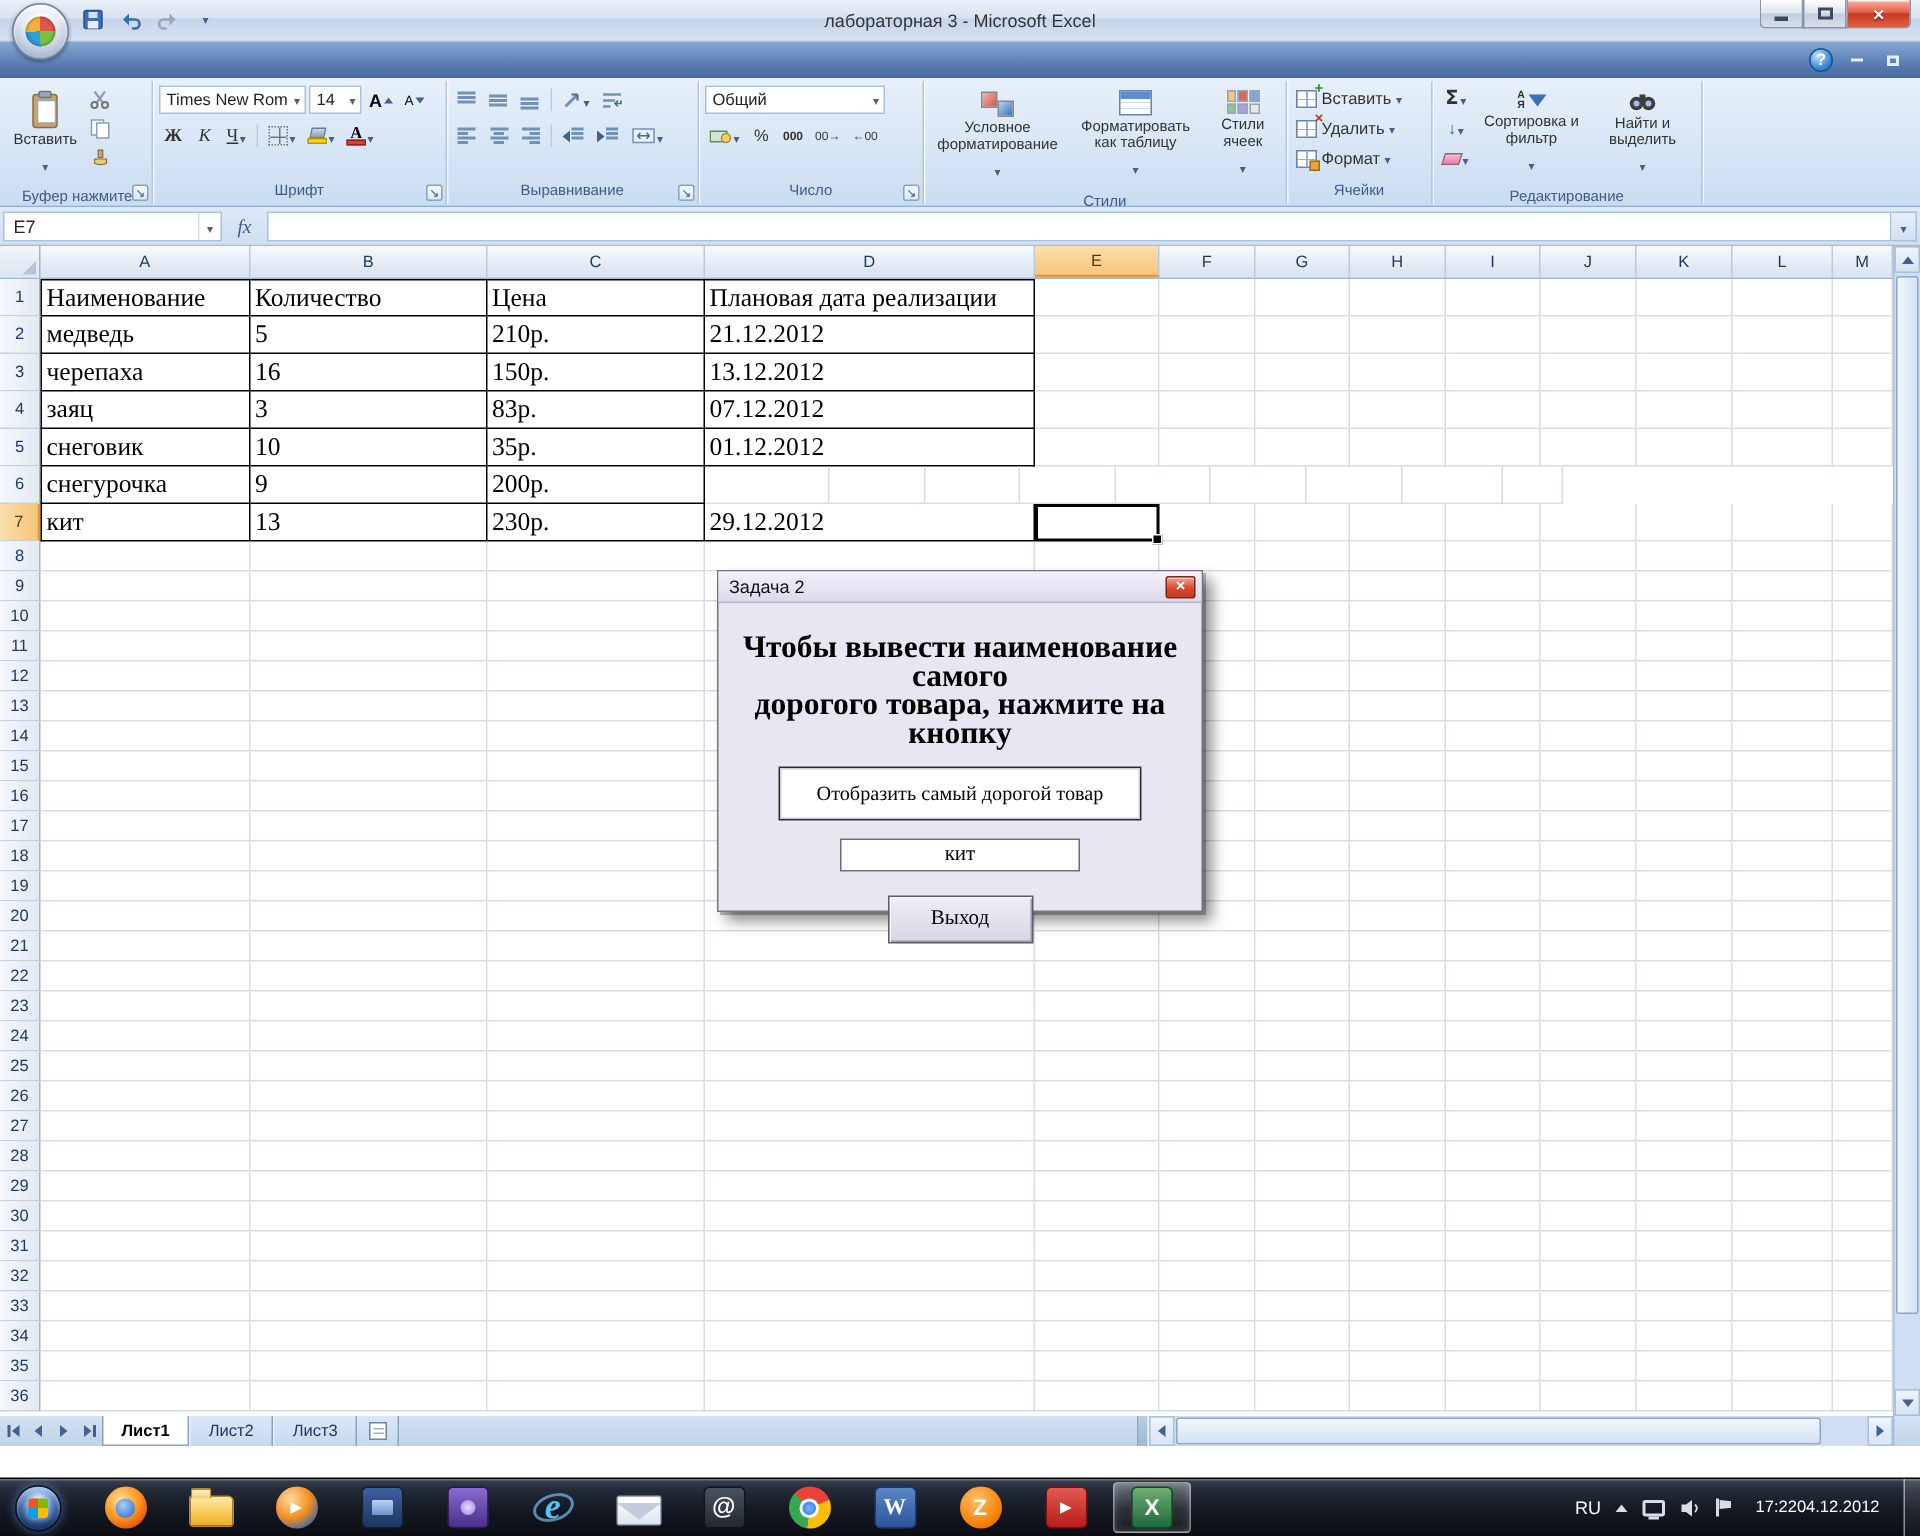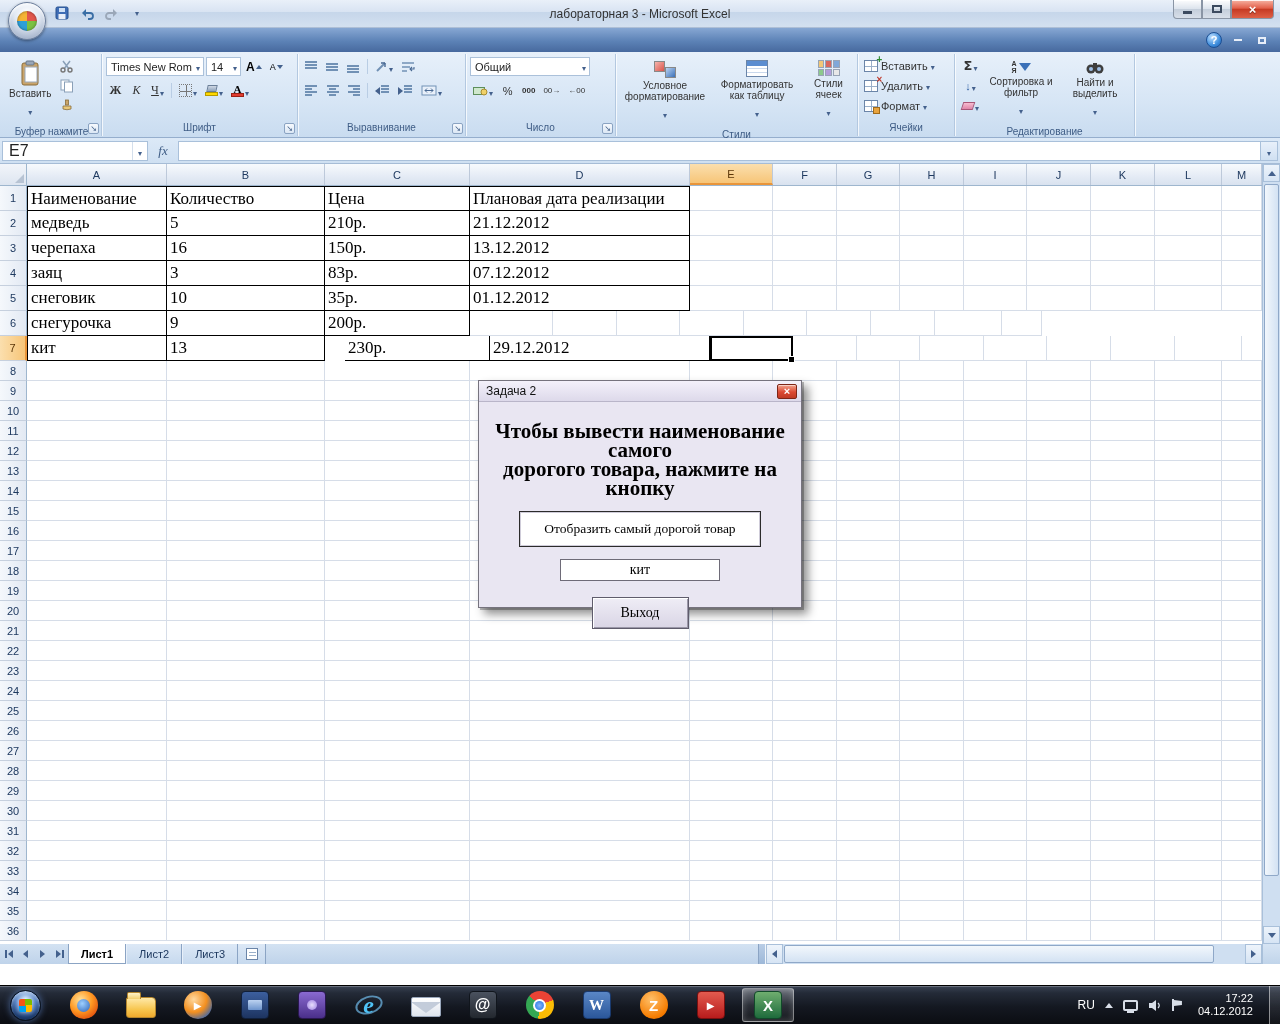--- a/index.html
+++ b/index.html
@@ -95,21 +95,21 @@
 .ico-sigma{font-size:13px;font-weight:bold;color:#333;font-family:"DejaVu Sans",sans-serif}
 .ico-filldown{color:#2e5fa3;font-weight:bold;font-size:11px}
 .ico-eraser{width:12px;height:8px;background:linear-gradient(#f7bcd0,#e085a8);border:1px solid #a85577;transform:skewX(-18deg)}
 .ico-sort{display:flex;align-items:center;gap:2px}
 .az{font-size:7px;line-height:7px;color:#333;font-weight:bold;text-align:center}
 .funnel{width:0;height:0;border-left:6px solid transparent;border-right:6px solid transparent;border-top:8px solid #3a70b8}
 .bigbtn.wide{justify-content:flex-start}
 
 
 .formulabar{position:absolute;top:138px;left:0;right:0;height:26px;background:linear-gradient(#dce9f7,#cfe0f2);border-bottom:1px solid #a6bcd6;display:flex;align-items:center;padding:0 2px}
-.namebox{width:146px;height:20px;background:#fff;border:1px solid #a9c0da;display:flex;align-items:center;font-size:16px;padding-left:6px;color:#222}
+.namebox{width:146px;height:20px;background:#fff;border:1px solid #a9c0da;display:flex;align-items:center;font-size:12px;padding-left:6px;color:#222}
 .nb-caret{margin-left:auto;width:15px;height:100%;border-left:1px solid #d4dfec;display:flex;align-items:center;justify-content:center}
 .fx{width:30px;text-align:center;font-family:"Liberation Serif",serif;font-style:italic;font-size:13px;color:#3e5c85}
 .fb-input{flex:1;height:20px;background:#fff;border:1px solid #a9c0da}
 .fb-expand{width:17px;height:20px;display:flex;align-items:center;justify-content:center;background:linear-gradient(#e8f0fa,#d0e0f2);border:1px solid #a9c0da;border-left:none}
 
 
 .chrow{position:absolute;top:164px;left:0;height:22px;width:1262px;display:flex;background:linear-gradient(#f7fafd,#e4ebf5 60%,#d9e2ef);border-bottom:1px solid #9eb6ce}
 .corner{width:27px;height:100%;border-right:1px solid #9eb6ce;background:linear-gradient(#f2f5fa,#dde5f0);position:relative}
 .corner::after{content:"";position:absolute;right:2px;bottom:2px;border-left:9px solid transparent;border-bottom:9px solid #b7c3d3}
 .colh{height:100%;display:flex;align-items:center;justify-content:center;font-size:11px;color:#1f3a60;border-right:1px solid #bdc9da}
@@ -197,21 +197,21 @@
 .app-media-red{background:linear-gradient(#e35b4f,#b71c1c);border:1px solid #7a0f0f;color:#fff;font-size:10px}
 .app-excel{background:linear-gradient(#6fae6f,#1e6b3c);border:1px solid #11492a;color:#fff;font-size:15px}
 .tray{margin-left:auto;display:flex;align-items:center;gap:10px;height:100%}
 .tray-lang{color:#fff;font-size:12px}
 .tray-up{width:0;height:0;border-left:4px solid transparent;border-right:4px solid transparent;border-bottom:5px solid #d8dee8}
 .tray-monitor{width:15px;height:11px;border:2px solid #d8dee8;border-radius:2px;position:relative}
 .tray-monitor::after{content:"";position:absolute;left:2px;right:2px;bottom:-4px;height:2px;background:#d8dee8}
 .tray-flag{width:10px;height:12px;position:relative}
 .tray-flag::before{content:"";position:absolute;left:0;top:0;bottom:0;width:2px;background:#d8dee8}
 .tray-flag::after{content:"";position:absolute;left:2px;top:1px;width:8px;height:6px;background:#d8dee8;clip-path:polygon(0 0,100% 15%,100% 85%,0 100%)}
-.clock{display:flex;flex-direction:column;align-items:flex-end;justify-content:center;color:#fff;font-size:11px;line-height:13px;padding:0 6px}
+.clock{display:flex;flex-direction:row;align-items:center;justify-content:center;color:#fff;font-size:11px;line-height:13px;padding:0 6px}
 .show-desktop{width:11px;height:100%;border-left:1px solid rgba(255,255,255,.5);background:linear-gradient(rgba(255,255,255,.12),rgba(255,255,255,.03))}
 
 
 .vba-dialog{position:absolute;left:478px;top:380px;width:324px;height:228px;background:#e9e6f2;border:1px solid #76737e;box-shadow:2px 2px 0 rgba(0,0,0,.25),6px 6px 9px rgba(0,0,0,.45);z-index:50}
 .dlg-title{height:21px;background:linear-gradient(#f4f1fb,#ddd9ea);border-bottom:1px solid #b9b5c9;display:flex;align-items:center;padding:0 4px 0 7px;font-size:12px;color:#111}
 .dlg-close{margin-left:auto;width:20px;height:15px;background:linear-gradient(#f2a490,#db4831 55%,#c03a24);border:1px solid #7e2516;border-radius:2px;color:#fff;font-size:11px;font-weight:bold;display:flex;align-items:center;justify-content:center;box-shadow:inset 0 1px 0 rgba(255,255,255,.5)}
 .dlg-body{display:flex;flex-direction:column;align-items:center}
 .dlg-msg{margin-top:20px;font-family:"Liberation Serif","DejaVu Serif",serif;font-weight:bold;font-size:21px;line-height:19px;text-align:center;color:#000}
 button{appearance:none;cursor:default}
 .dlg-show{margin-top:13px;width:242px;height:36px;background:#fff;border:1px solid #2b2b2b;box-shadow:inset 0 0 0 1px #cfccd9;font-family:"Liberation Serif","DejaVu Serif",serif;font-size:13.5px;color:#000}
@@ -716,21 +716,21 @@
         <div class="cell" style="width: 63px;"></div>
         <div class="cell" style="width: 64px;"></div>
         <div class="cell" style="width: 64px;"></div>
         <div class="cell" style="width: 67px;"></div>
         <div class="cell" style="width: 40px;"></div>
       </div>
       <div class="grow" style="height: 25px;">
         <div class="rowh sel">7</div>
         <div class="cell tb tl" style="width: 140px;">кит</div>
         <div class="cell tb" style="width: 158px;">13</div>
-        <div class="cell tb" style="width: 145px; margin-left: 20px;">230р.</div>
+        <div class="cell tb" style="width: 145px;">230р.</div>
         <div class="cell tb" style="width: 220px;">29.12.2012</div>
         <div class="cell selcell" style="width: 83px;"></div>
         <div class="cell" style="width: 64px;"></div>
         <div class="cell" style="width: 63px;"></div>
         <div class="cell" style="width: 64px;"></div>
         <div class="cell" style="width: 63px;"></div>
         <div class="cell" style="width: 64px;"></div>
         <div class="cell" style="width: 64px;"></div>
         <div class="cell" style="width: 67px;"></div>
         <div class="cell" style="width: 40px;"></div>

